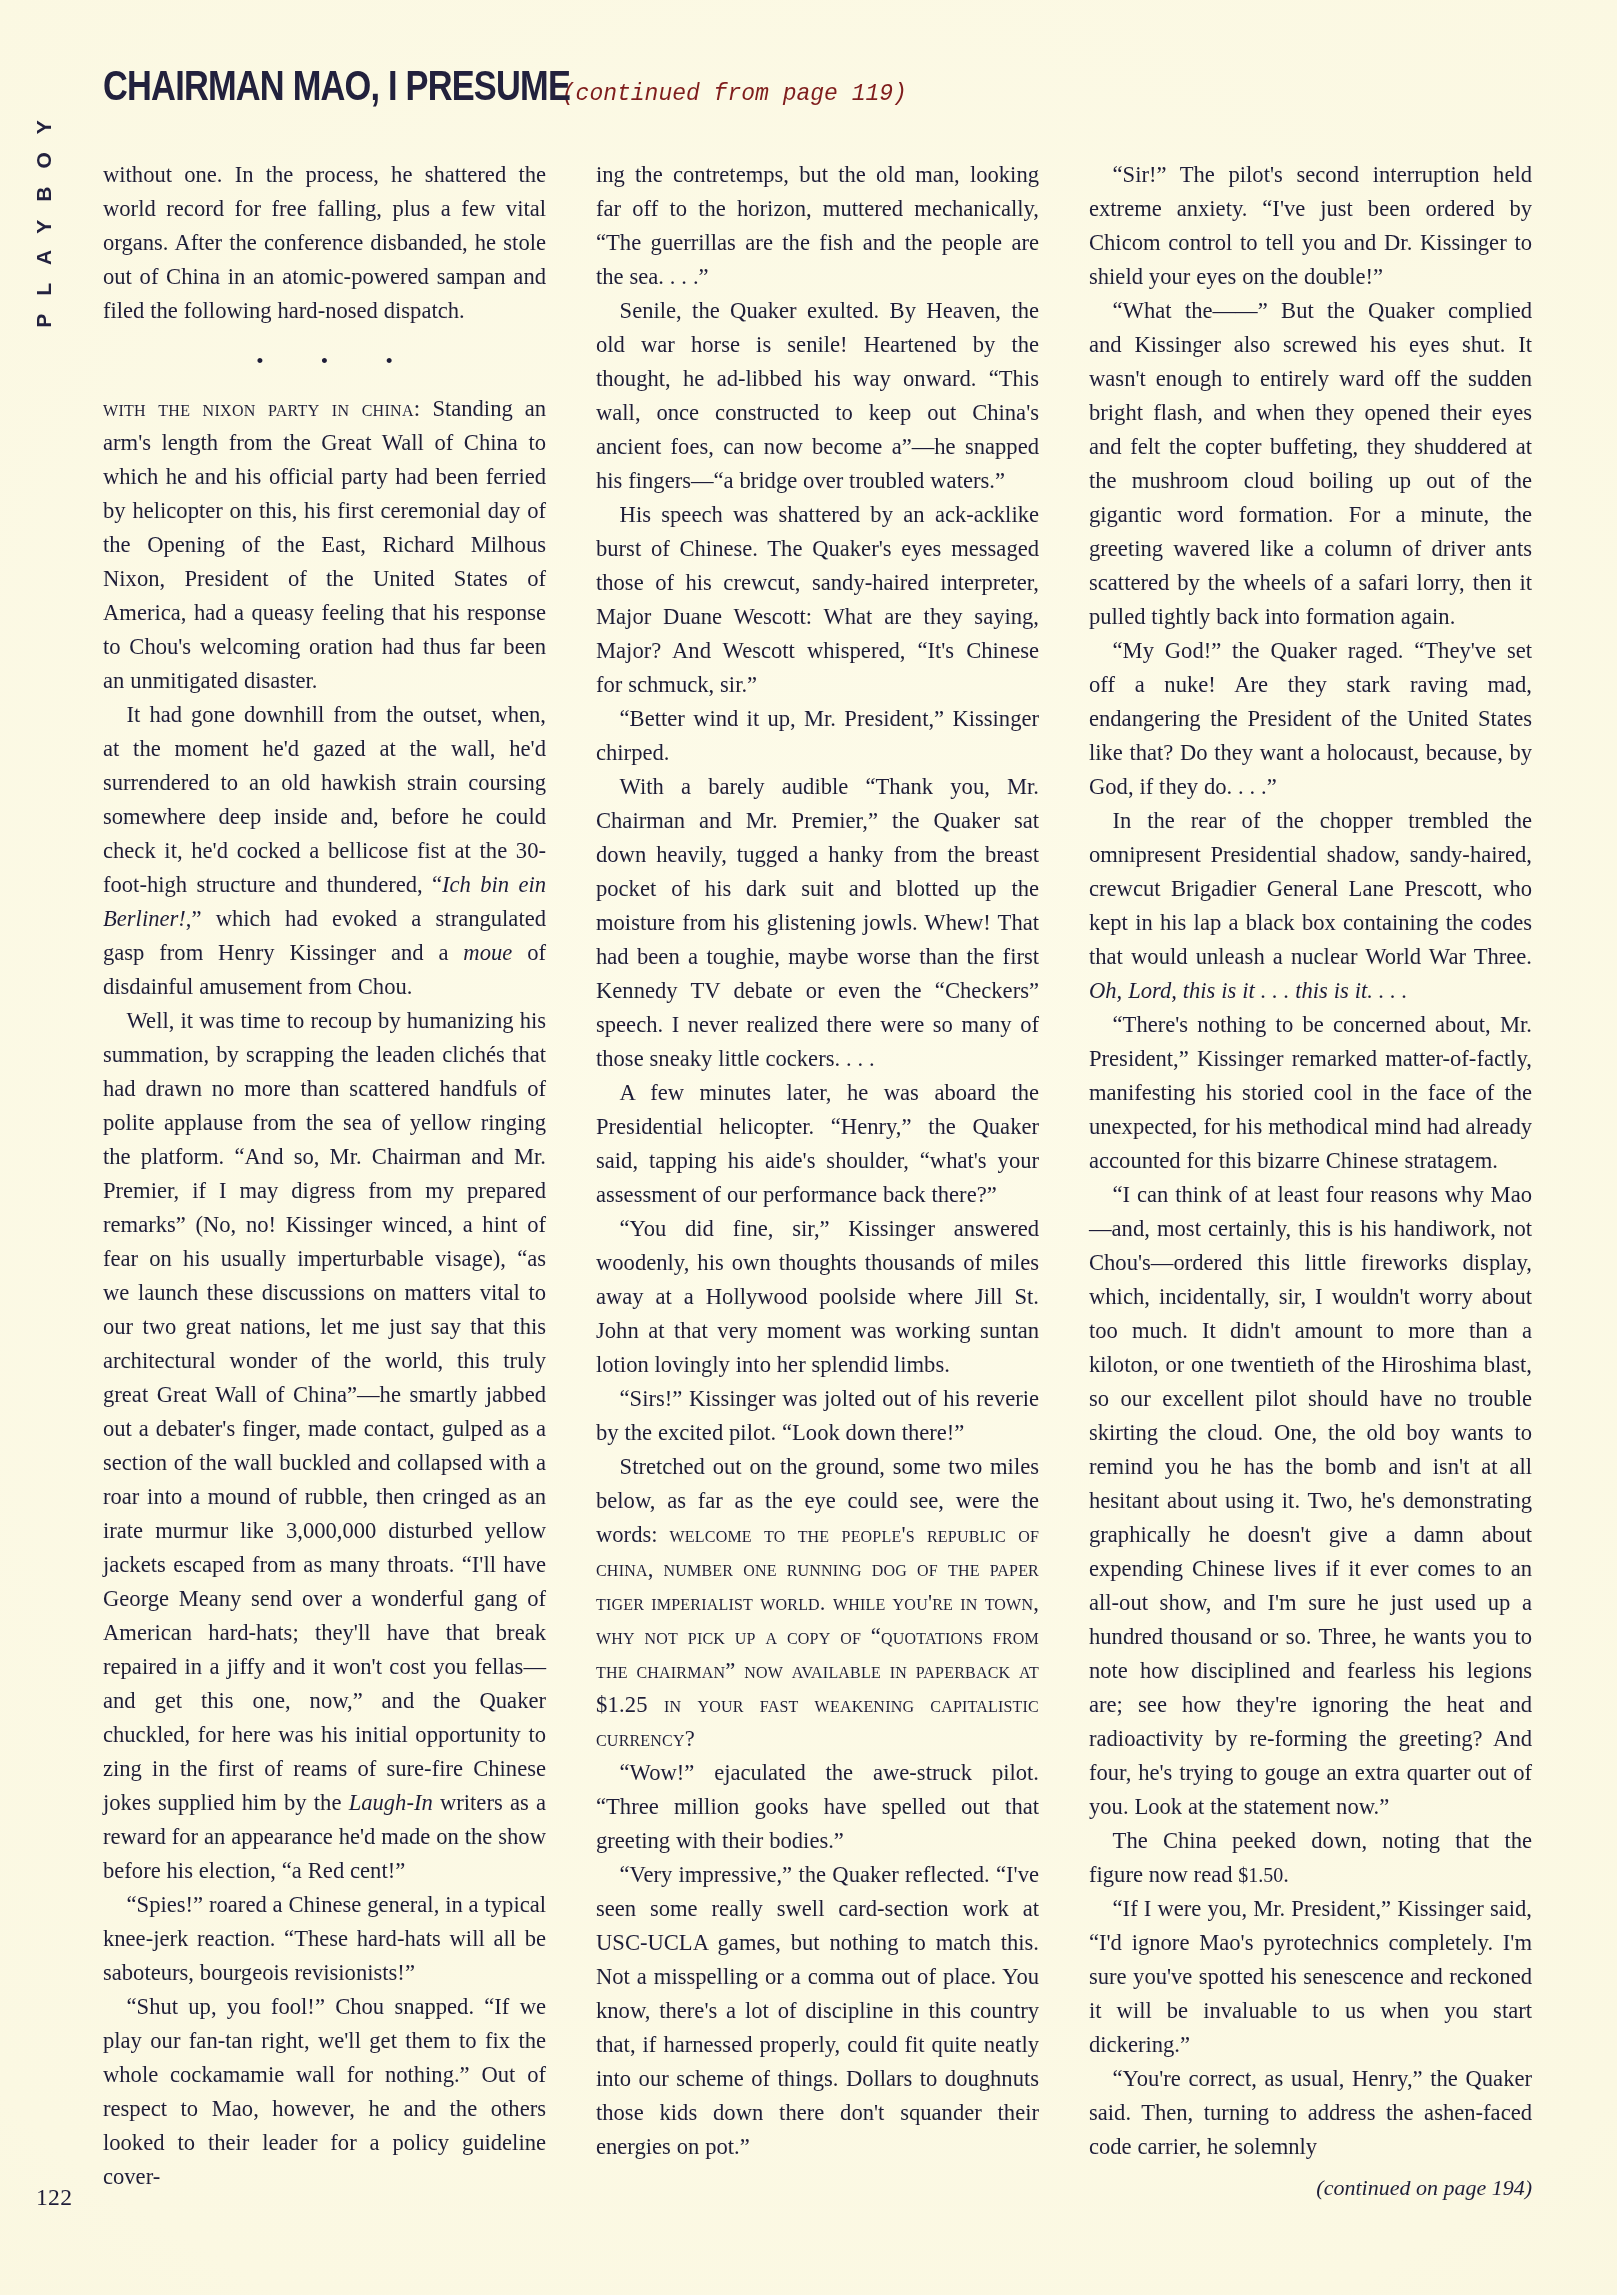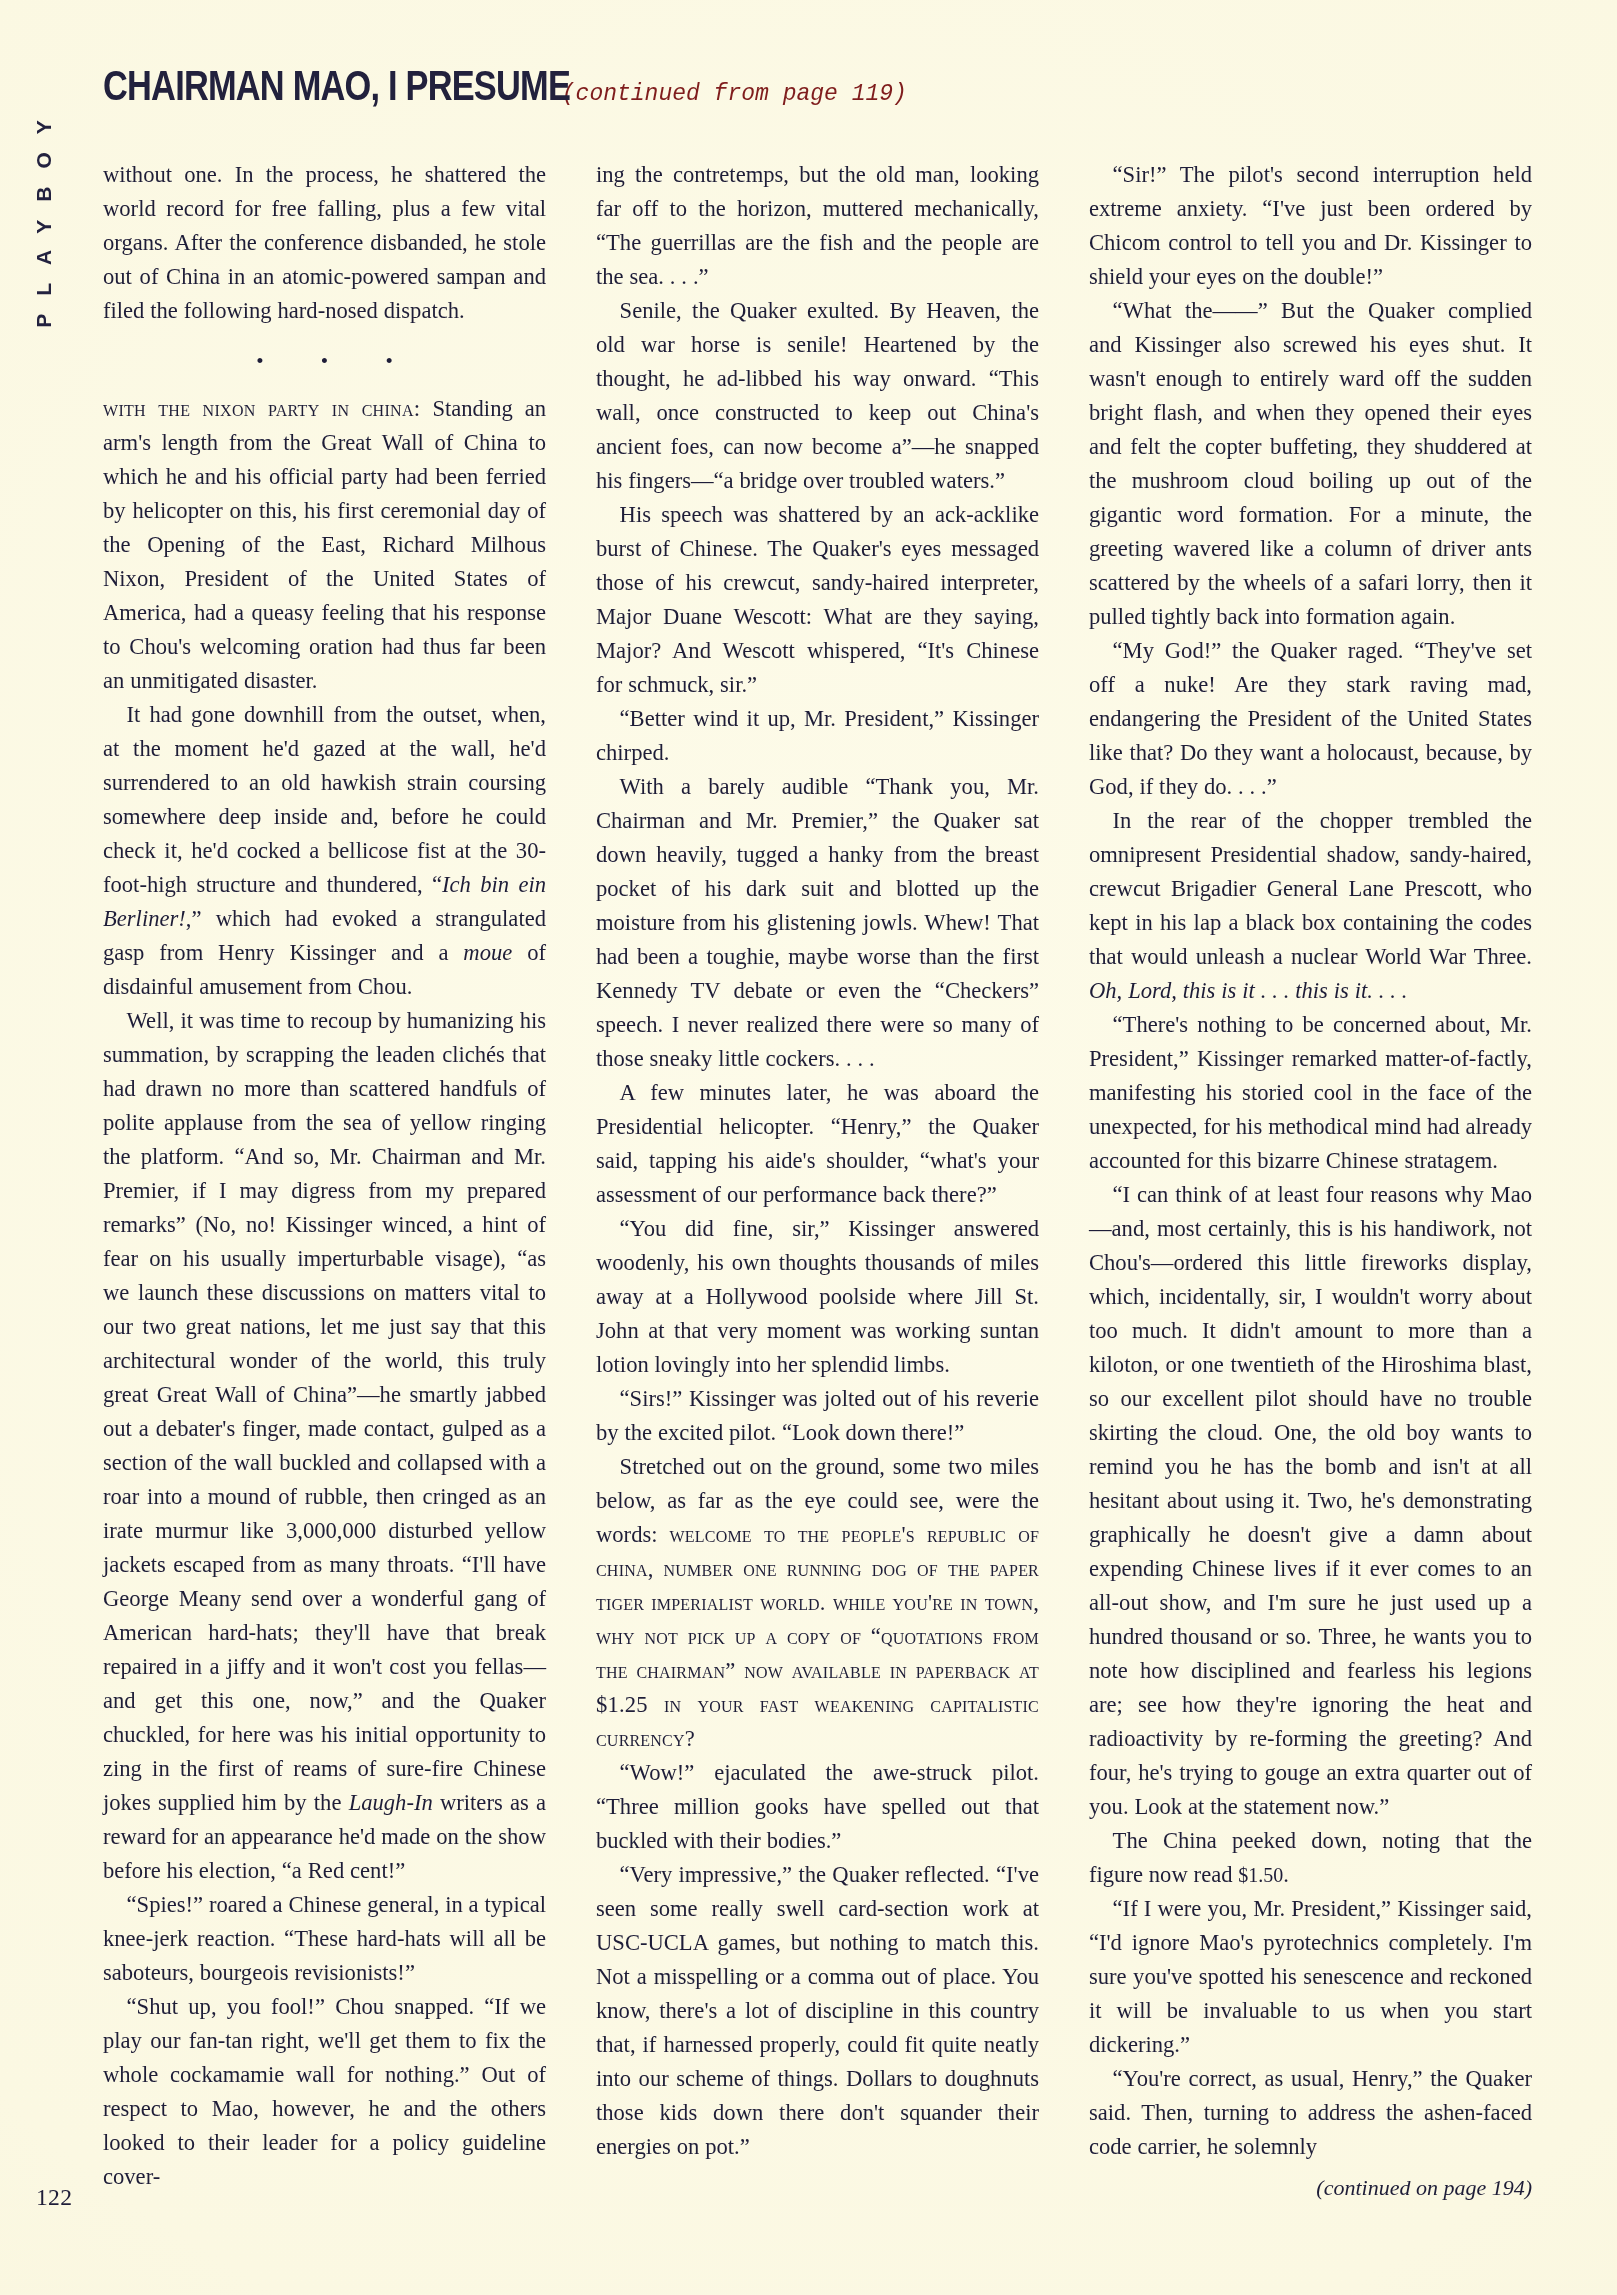--- a/index.html
+++ b/index.html
@@ -185,21 +185,21 @@
     <div class="col">
       <p class="noindent">ing the contretemps, but the old man, looking far off to the horizon, muttered mechanically, “The guerrillas are the fish and the people are the sea. . . .”</p>
       <p class="indent">Senile, the Quaker exulted. By Heaven, the old war horse is senile! Heartened by the thought, he ad-libbed his way onward. “This wall, once constructed to keep out China's ancient foes, can now become a”—he snapped his fingers—“a bridge over troubled waters.”</p>
       <p class="indent">His speech was shattered by an ack-acklike burst of Chinese. The Quaker's eyes messaged those of his crewcut, sandy-haired interpreter, Major Duane Wescott: What are they saying, Major? And Wescott whispered, “It's Chinese for schmuck, sir.”</p>
       <p class="indent">“Better wind it up, Mr. President,” Kissinger chirped.</p>
       <p class="indent">With a barely audible “Thank you, Mr. Chairman and Mr. Premier,” the Quaker sat down heavily, tugged a hanky from the breast pocket of his dark suit and blotted up the moisture from his glistening jowls. Whew! That had been a toughie, maybe worse than the first Kennedy TV debate or even the “Checkers” speech. I never realized there were so many of those sneaky little cockers. . . .</p>
       <p class="indent">A few minutes later, he was aboard the Presidential helicopter. “Henry,” the Quaker said, tapping his aide's shoulder, “what's your assessment of our performance back there?”</p>
       <p class="indent">“You did fine, sir,” Kissinger answered woodenly, his own thoughts thousands of miles away at a Hollywood poolside where Jill St. John at that very moment was working suntan lotion lovingly into her splendid limbs.</p>
       <p class="indent">“Sirs!” Kissinger was jolted out of his reverie by the excited pilot. “Look down there!”</p>
       <p class="indent"><span>Stretched out on the ground, some two miles below, as far as the eye could see, were the words: </span><span class="sign">welcome to the people's republic of china, number one running dog of the paper tiger imperialist world. while you're in town, why not pick up a copy of “quotations from the chairman” now available in paperback at $1.25 in your fast weakening capitalistic currency?</span></p>
-      <p class="indent">“Wow!” ejaculated the awe-struck pilot. “Three million gooks have spelled out that buckled with their bodies.”</p>
+      <p class="indent">“Wow!” ejaculated the awe-struck pilot. “Three million gooks have spelled out that greeting with their bodies.”</p>
       <p class="indent">“Very impressive,” the Quaker reflected. “I've seen some really swell card-section work at USC-UCLA games, but nothing to match this. Not a misspelling or a comma out of place. You know, there's a lot of discipline in this country that, if harnessed properly, could fit quite neatly into our scheme of things. Dollars to doughnuts those kids down there don't squander their energies on pot.”</p>
     </div>
 
     <div class="col">
       <p class="indent">“Sir!” The pilot's second interruption held extreme anxiety. “I've just been ordered by Chicom control to tell you and Dr. Kissinger to shield your eyes on the double!”</p>
       <p class="indent">“What the——” But the Quaker complied and Kissinger also screwed his eyes shut. It wasn't enough to entirely ward off the sudden bright flash, and when they opened their eyes and felt the copter buffeting, they shuddered at the mushroom cloud boiling up out of the gigantic word formation. For a minute, the greeting wavered like a column of driver ants scattered by the wheels of a safari lorry, then it pulled tightly back into formation again.</p>
       <p class="indent">“My God!” the Quaker raged. “They've set off a nuke! Are they stark raving mad, endangering the President of the United States like that? Do they want a holocaust, because, by God, if they do. . . .”</p>
       <p class="indent"><span>In the rear of the chopper trembled the omnipresent Presidential shadow, sandy-haired, crewcut Brigadier General Lane Prescott, who kept in his lap a black box containing the codes that would unleash a nuclear World War Three. </span><em>Oh, Lord, this is it . . . this is it. . . .</em></p>
       <p class="indent">“There's nothing to be concerned about, Mr. President,” Kissinger remarked matter-of-factly, manifesting his storied cool in the face of the unexpected, for his methodical mind had already accounted for this bizarre Chinese stratagem.</p>
       <p class="indent">“I can think of at least four reasons why Mao—and, most certainly, this is his handiwork, not Chou's—ordered this little fireworks display, which, incidentally, sir, I wouldn't worry about too much. It didn't amount to more than a kiloton, or one twentieth of the Hiroshima blast, so our excellent pilot should have no trouble skirting the cloud. One, the old boy wants to remind you he has the bomb and isn't at all hesitant about using it. Two, he's demonstrating graphically he doesn't give a damn about expending Chinese lives if it ever comes to an all-out show, and I'm sure he just used up a hundred thousand or so. Three, he wants you to note how disciplined and fearless his legions are; see how they're ignoring the heat and radioactivity by re-forming the greeting? And four, he's trying to gouge an extra quarter out of you. Look at the statement now.”</p>

